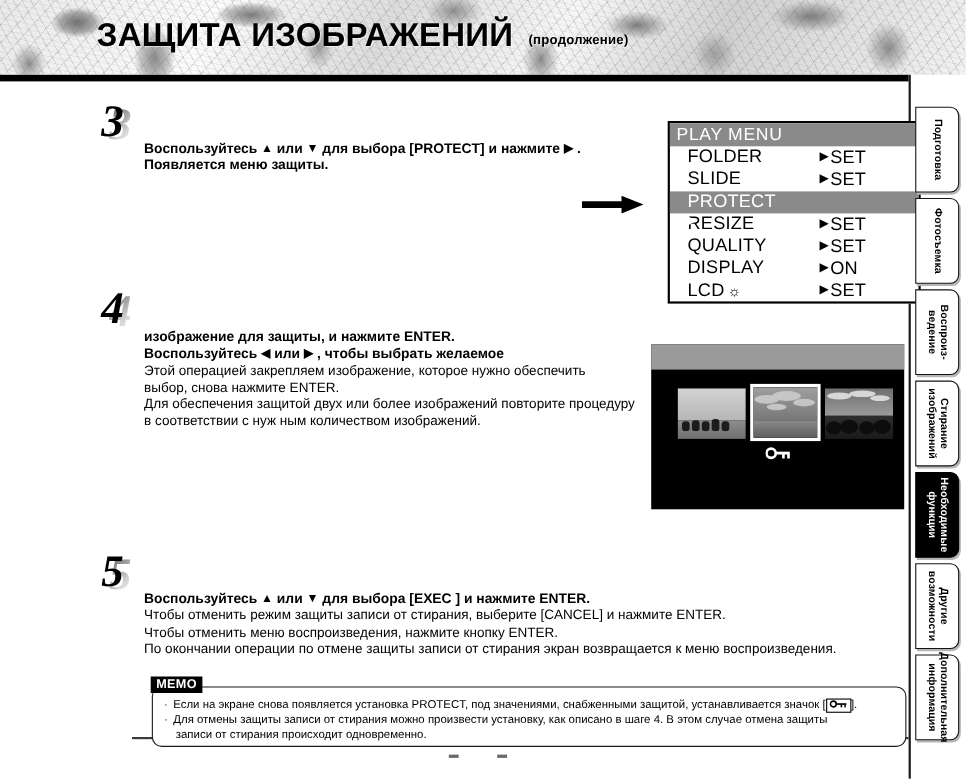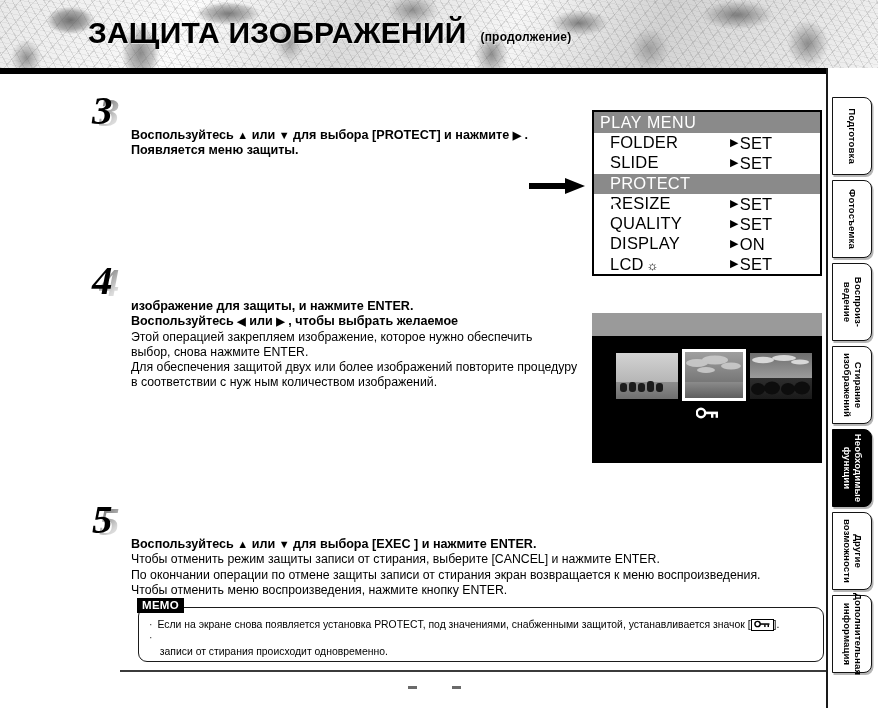--- a/index.html
+++ b/index.html
@@ -46,21 +46,21 @@
   .stepnum-shadow{position:absolute;left:7px;top:2px;font-family:"Liberation Serif",serif;
     font-style:italic;font-weight:bold;font-size:41px;line-height:44px;
     background:linear-gradient(135deg,#4a4a4a 0%,#8e8e8e 35%,#d8d8d8 70%,#f4f4f4 100%);
     -webkit-background-clip:text;background-clip:text;color:transparent;}
 
   .body-text{font-size:12.3px;line-height:15.2px;}
   .bold-line{font-weight:bold;font-size:12.6px;line-height:15.4px;}
   .tri{font-size:11px;line-height:1;vertical-align:.5px;letter-spacing:0;}
 
   
-  .playmenu{position:absolute;left:592px;top:110px;width:230px;height:166px;
+  .playmenu{position:absolute;left:607px;top:110px;width:230px;height:166px;
     background:#fff;border:2px solid #000;box-sizing:border-box;}
   .pm-title{height:21px;background:#8a8a8a;color:#fff;font-size:16px;line-height:21px;
     padding-left:6px;letter-spacing:.6px;}
   .pm-row{height:20.3px;display:flex;font-size:16.5px;
     padding-left:16px;box-sizing:border-box;letter-spacing:.2px;}
   .pm-row .lbl{width:120px;}
   .pm-row .val{display:flex;align-items:center;gap:1px;}
   .pm-row.sel{background:#8a8a8a;color:#fff;flex-direction:column;}
   .pm-arrow{font-size:11px;line-height:1;position:relative;top:-1px;}
   .sunicon{font-size:13px;margin-left:3px;}
@@ -72,21 +72,21 @@
   .lcd-top{position:absolute;left:0;top:0;width:230px;height:23px;background:#9a9a9a;}
   .thumb{position:absolute;overflow:hidden;}
   .thumb.t1{left:24px;top:40px;width:62px;height:46px;}
   .thumb.t2{left:90px;top:36px;width:64px;height:52px;border:3px solid #fff;box-sizing:border-box;}
   .thumb.t3{left:158px;top:40px;width:62px;height:46px;}
   .ph-sky{position:absolute;left:0;top:0;right:0;height:62%;}
   .ph-gnd{position:absolute;left:0;bottom:0;right:0;height:38%;}
   .keyicon{position:absolute;left:104px;top:92px;color:#fff;}
 
   
-  .memo{position:absolute;left:138px;top:607px;width:686px;height:55px;
+  .memo{position:absolute;left:138px;top:624px;width:686px;height:55px;
     border:1.6px solid #1b1b1b;border-radius:9px;box-sizing:border-box;background:#fff;}
   .memo-tag{position:absolute;left:-2px;top:-10px;background:#000;color:#fff;
     font-size:11.5px;font-weight:bold;line-height:15px;padding:0 5px;letter-spacing:.3px;}
   .memo-list{position:absolute;left:10px;top:10px;right:8px;font-size:10.4px;line-height:13.4px;}
   .memo-li{display:flex;gap:5px;}
   .memo-bullet{flex:0 0 auto;color:#333;}
   .boxicon{display:inline-block;border:1.2px solid #000;padding:0 2px;line-height:10px;
     font-size:10px;vertical-align:0px;}
 
   
@@ -134,22 +134,22 @@
     <div class="body-text"><span>в соответствии с нуж ным количеством изображений.</span></div>
   </div>
 
 <div class="stepnum-wrap" style="left:92px;top:497px;">
   <span class="stepnum-shadow">5</span>
   <span class="stepnum-glyph">5</span>
 </div>
 <div id="step5-text" class="step" style="left:131px;top:501px;width:700px;">
     <div class="bold-line"><span>Воспользуйтесь </span><span class="tri">▲</span><span> или </span><span class="tri">▼</span><span> для выбора [EXEC ]     и нажмите ENTER.</span></div>
     <div class="body-text"><span>Чтобы отменить режим защиты записи от стирания, выберите [CANCEL] и нажмите ENTER.</span></div>
+    <div class="body-text"><span>Чтобы отменить меню воспроизведения, нажмите кнопку  ENTER.</span></div>
     <div class="body-text"><span>По окончании операции по отмене защиты записи от стирания экран возвращается к меню воспроизведения.</span></div>
-    <div class="body-text"><span>Чтобы отменить меню воспроизведения, нажмите кнопку  ENTER.</span></div>
   </div>
 
 <div class="menu-pointer">
   <svg width="56" height="16" viewBox="0 0 56 16" aria-hidden="true">
     <path d="M0 5 h36 V0 l20 8 l-20 8 V11 H0 Z" fill="#000"></path>
   </svg>
 </div>
 
 <div class="playmenu">
   <div class="pm-title">PLAY MENU</div>
@@ -273,20 +273,21 @@
         <span class="memo-bullet">·</span>
         <span><span>Если на экране снова появляется установка PROTECT, под значениями, снабженными защитой, устанавливается значок [</span><span class="boxicon"><svg width="17" height="8" viewBox="0 0 21 10" style="vertical-align:0px">
               <circle cx="4.3" cy="5" r="3.3" fill="none" stroke="#000" stroke-width="1.8"></circle>
               <rect x="7.4" y="4.1" width="11.8" height="1.9" fill="#000"></rect>
               <rect x="12.6" y="5.6" width="1.8" height="3.2" fill="#000"></rect>
               <rect x="16.8" y="5.6" width="1.8" height="3.2" fill="#000"></rect>
             </svg></span><span>].</span></span>
       </div>
       <div class="memo-li">
         <span class="memo-bullet">·</span>
+        <span><span>Для отмены защиты записи от стирания можно произвести установку, как описано в шаге 4. В этом случае отмена защиты</span></span>
       </div>
       <div class="memo-li">
         <span class="memo-bullet">&nbsp;&nbsp;</span>
         <span><span>записи от стирания происходит одновременно.</span></span>
       </div>
     </div>
 </div>
 
 <div id="side-tabs">
     <div class="tab" style="top: 97px; height: 78px;">

